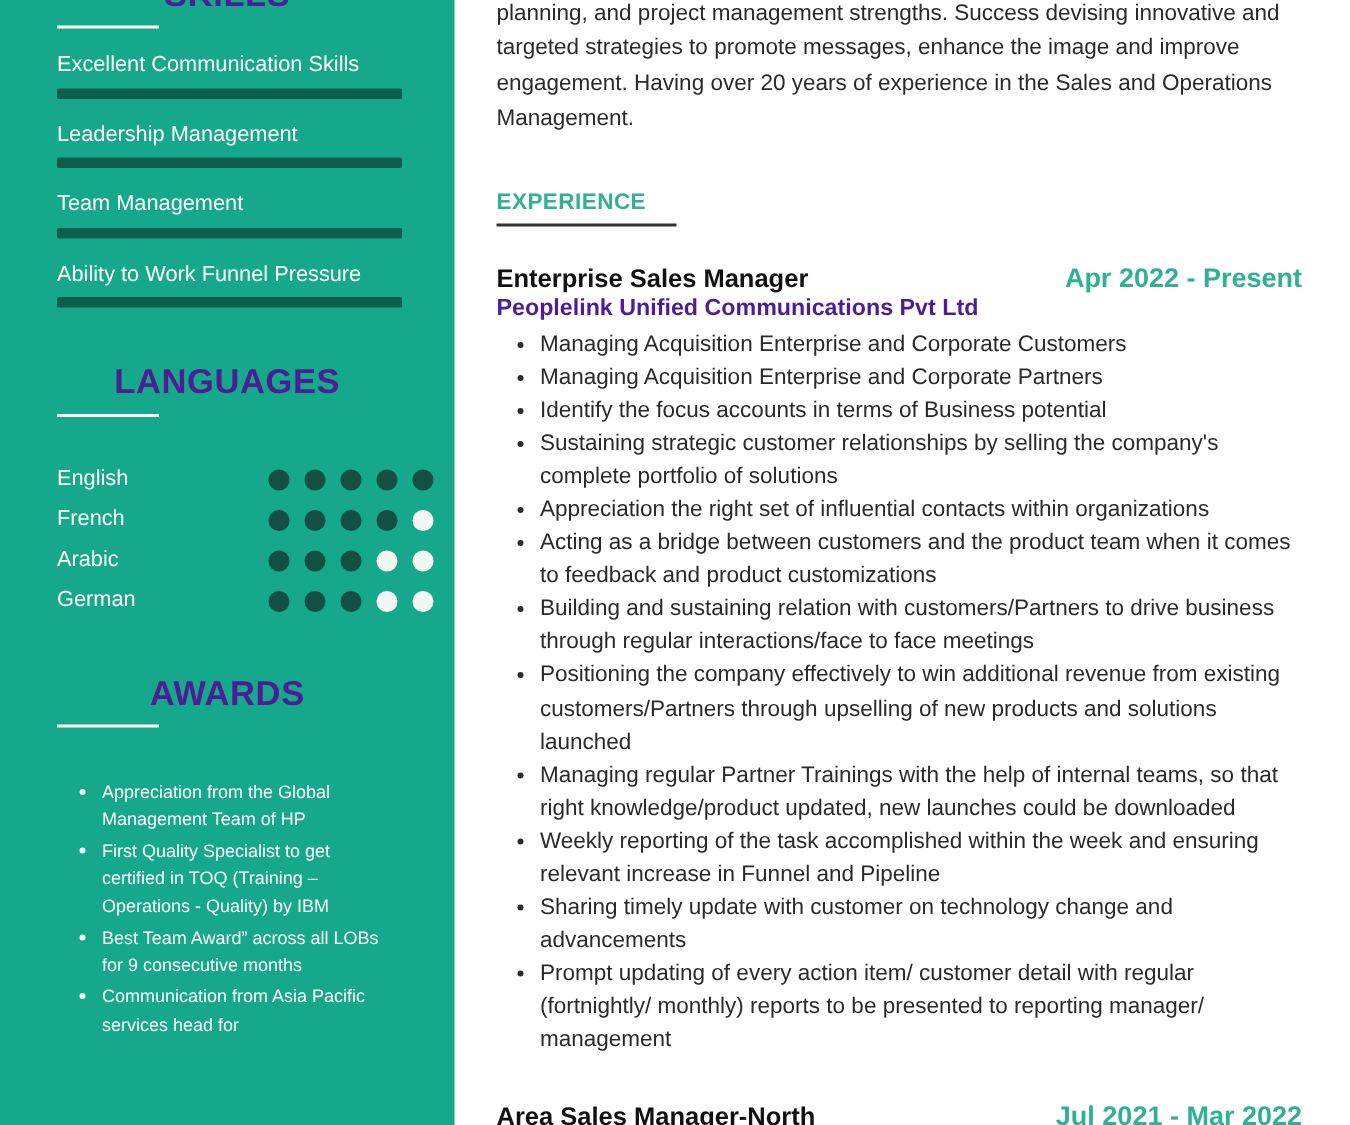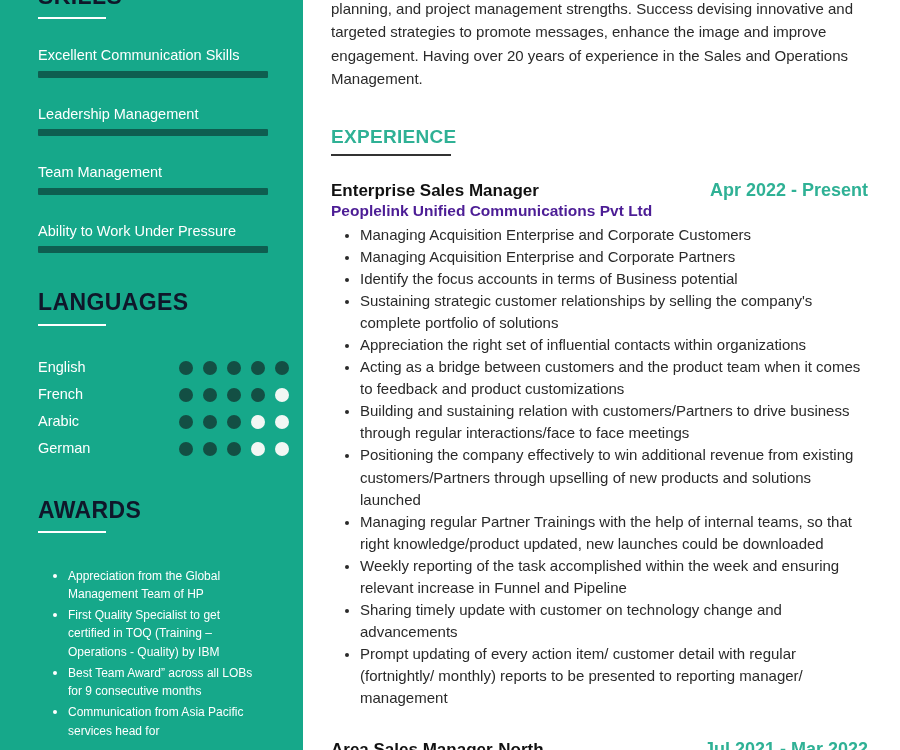--- a/index.html
+++ b/index.html
@@ -21,38 +21,39 @@
     width: 303px;
     height: 750px;
     background: #16A88A;
     position: relative;
     overflow: hidden;
     padding: 0 38px;
     flex: 0 0 303px;
   }
 
   .side-heading {
-    color: #0f172a;
+    color: #4c1d95;
     font-size: 23px;
     font-weight: bold;
     letter-spacing: 0.4px;
     line-height: 1.05;
+    text-align: center;
   }
   .side-heading-rule {
     width: 68px;
     height: 2px;
     background: #ffffff;
     margin-top: 9px;
   }
 
   
   .skills-block {
     margin-top: -16px;
   }
-  .skill-item { margin-top: 27px; }
+  .skill-item { margin-top: 15px; }
   .skill-label {
     color: #ffffff;
     font-size: 14.5px;
     line-height: 1.35;
     font-weight: 400;
   }
   .skill-bar-track {
     margin-top: 5px;
     height: 7px;
     width: 230px;
@@ -110,21 +111,21 @@
   .summary {
     color: #2a2a2a;
     font-size: 15px;
     line-height: 1.55;
     margin-top: -3px;
   }
 
   .main-heading-wrap { margin-top: 36px; }
   .main-heading {
     color: #2FB195;
-    font-size: 19px;
+    font-size: 15px;
     font-weight: bold;
     letter-spacing: 0.3px;
   }
   .main-heading-rule {
     width: 120px;
     height: 2px;
     background: #333333;
     margin-top: 6px;
   }
 
@@ -181,21 +182,21 @@
       </div>
       <div class="skill-item">
         <div class="skill-label">Leadership Management</div>
         <div class="skill-bar-track" style="width: 230px;"></div>
       </div>
       <div class="skill-item">
         <div class="skill-label">Team Management</div>
         <div class="skill-bar-track" style="width: 230px;"></div>
       </div>
       <div class="skill-item">
-        <div class="skill-label">Ability to Work Under Pressure</div>
+        <div class="skill-label">Ability to Work Funnel Pressure</div>
         <div class="skill-bar-track" style="width: 230px;"></div>
       </div>
     </div>
   </section>
 
   <section class="languages-block">
     <h2 class="side-heading">LANGUAGES</h2>
     <div class="side-heading-rule"></div>
     <div class="lang-list">
       <div class="lang-row">

